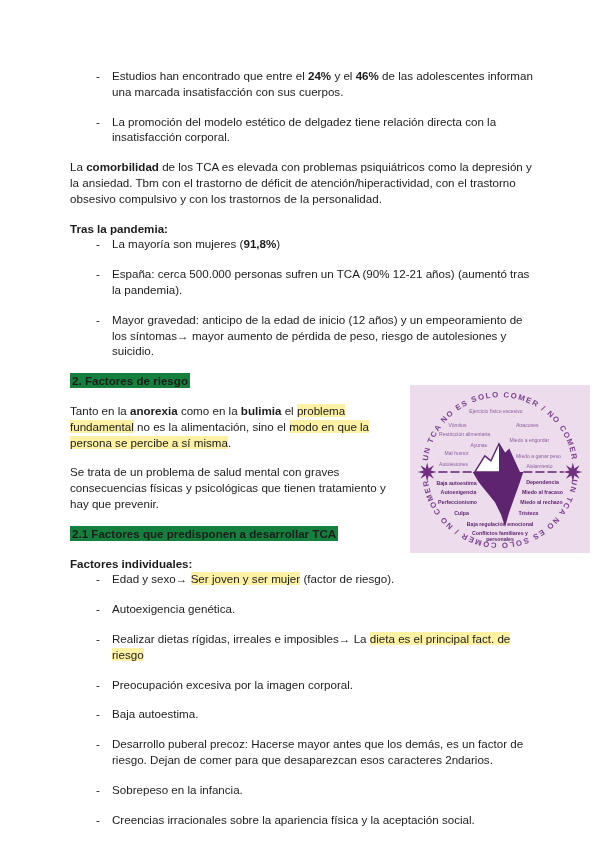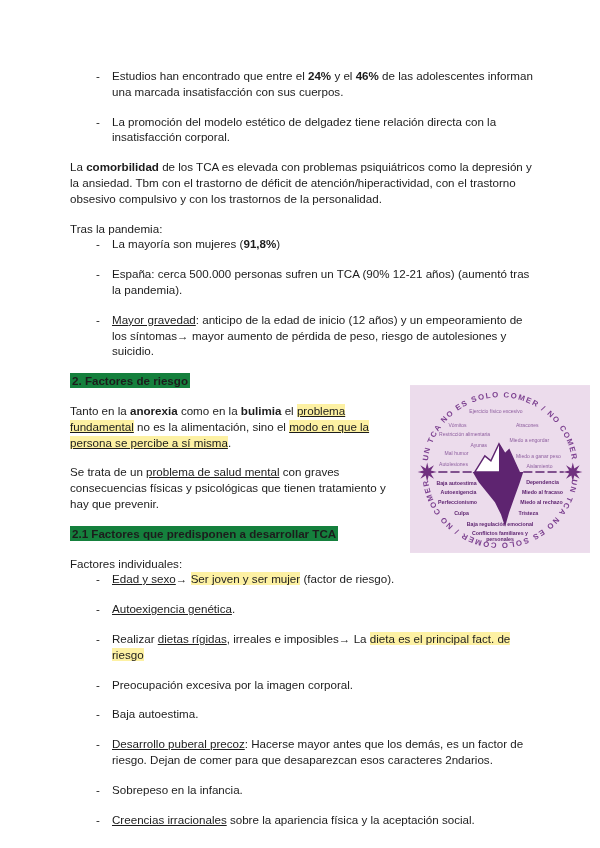--- a/index.html
+++ b/index.html
@@ -12,25 +12,25 @@
     line-height:15.8px;
     color:#1c1c1c;
     box-sizing:border-box;
     padding:68px 66px 0 70px;
     overflow:hidden;
   }
   .block{margin:0 0 14px 0;}
   .li{display:flex;margin:0 0 14px 0;}
   .li .dash{flex:none;width:16px;margin-left:26px;}
   .li .txt{flex:1;}
-  .bold-title{font-weight:400;margin:0;}
+  .bold-title{font-weight:700;margin:0;}
   .heading{margin:0 0 14px 0;font-weight:700;}
   .hb{background:#15803d;padding:1px 2px;}
   .b{font-weight:700;margin-top:16px;}
-  .u{text-decoration:underline;}
+  .u{}
   .hy{background:#fdf1a3;}
   .float-img{
     float:right;
     width:180px;height:168px;
     margin:12px -56px 10px 12px;
   }
   .float-img svg{display:block;width:180px;height:168px;}
   .ring-text{
     font-family:"Liberation Sans","DejaVu Sans",sans-serif;
     font-weight:700;font-size:7.6px;letter-spacing:1.4px;fill:#7b3f8f;

